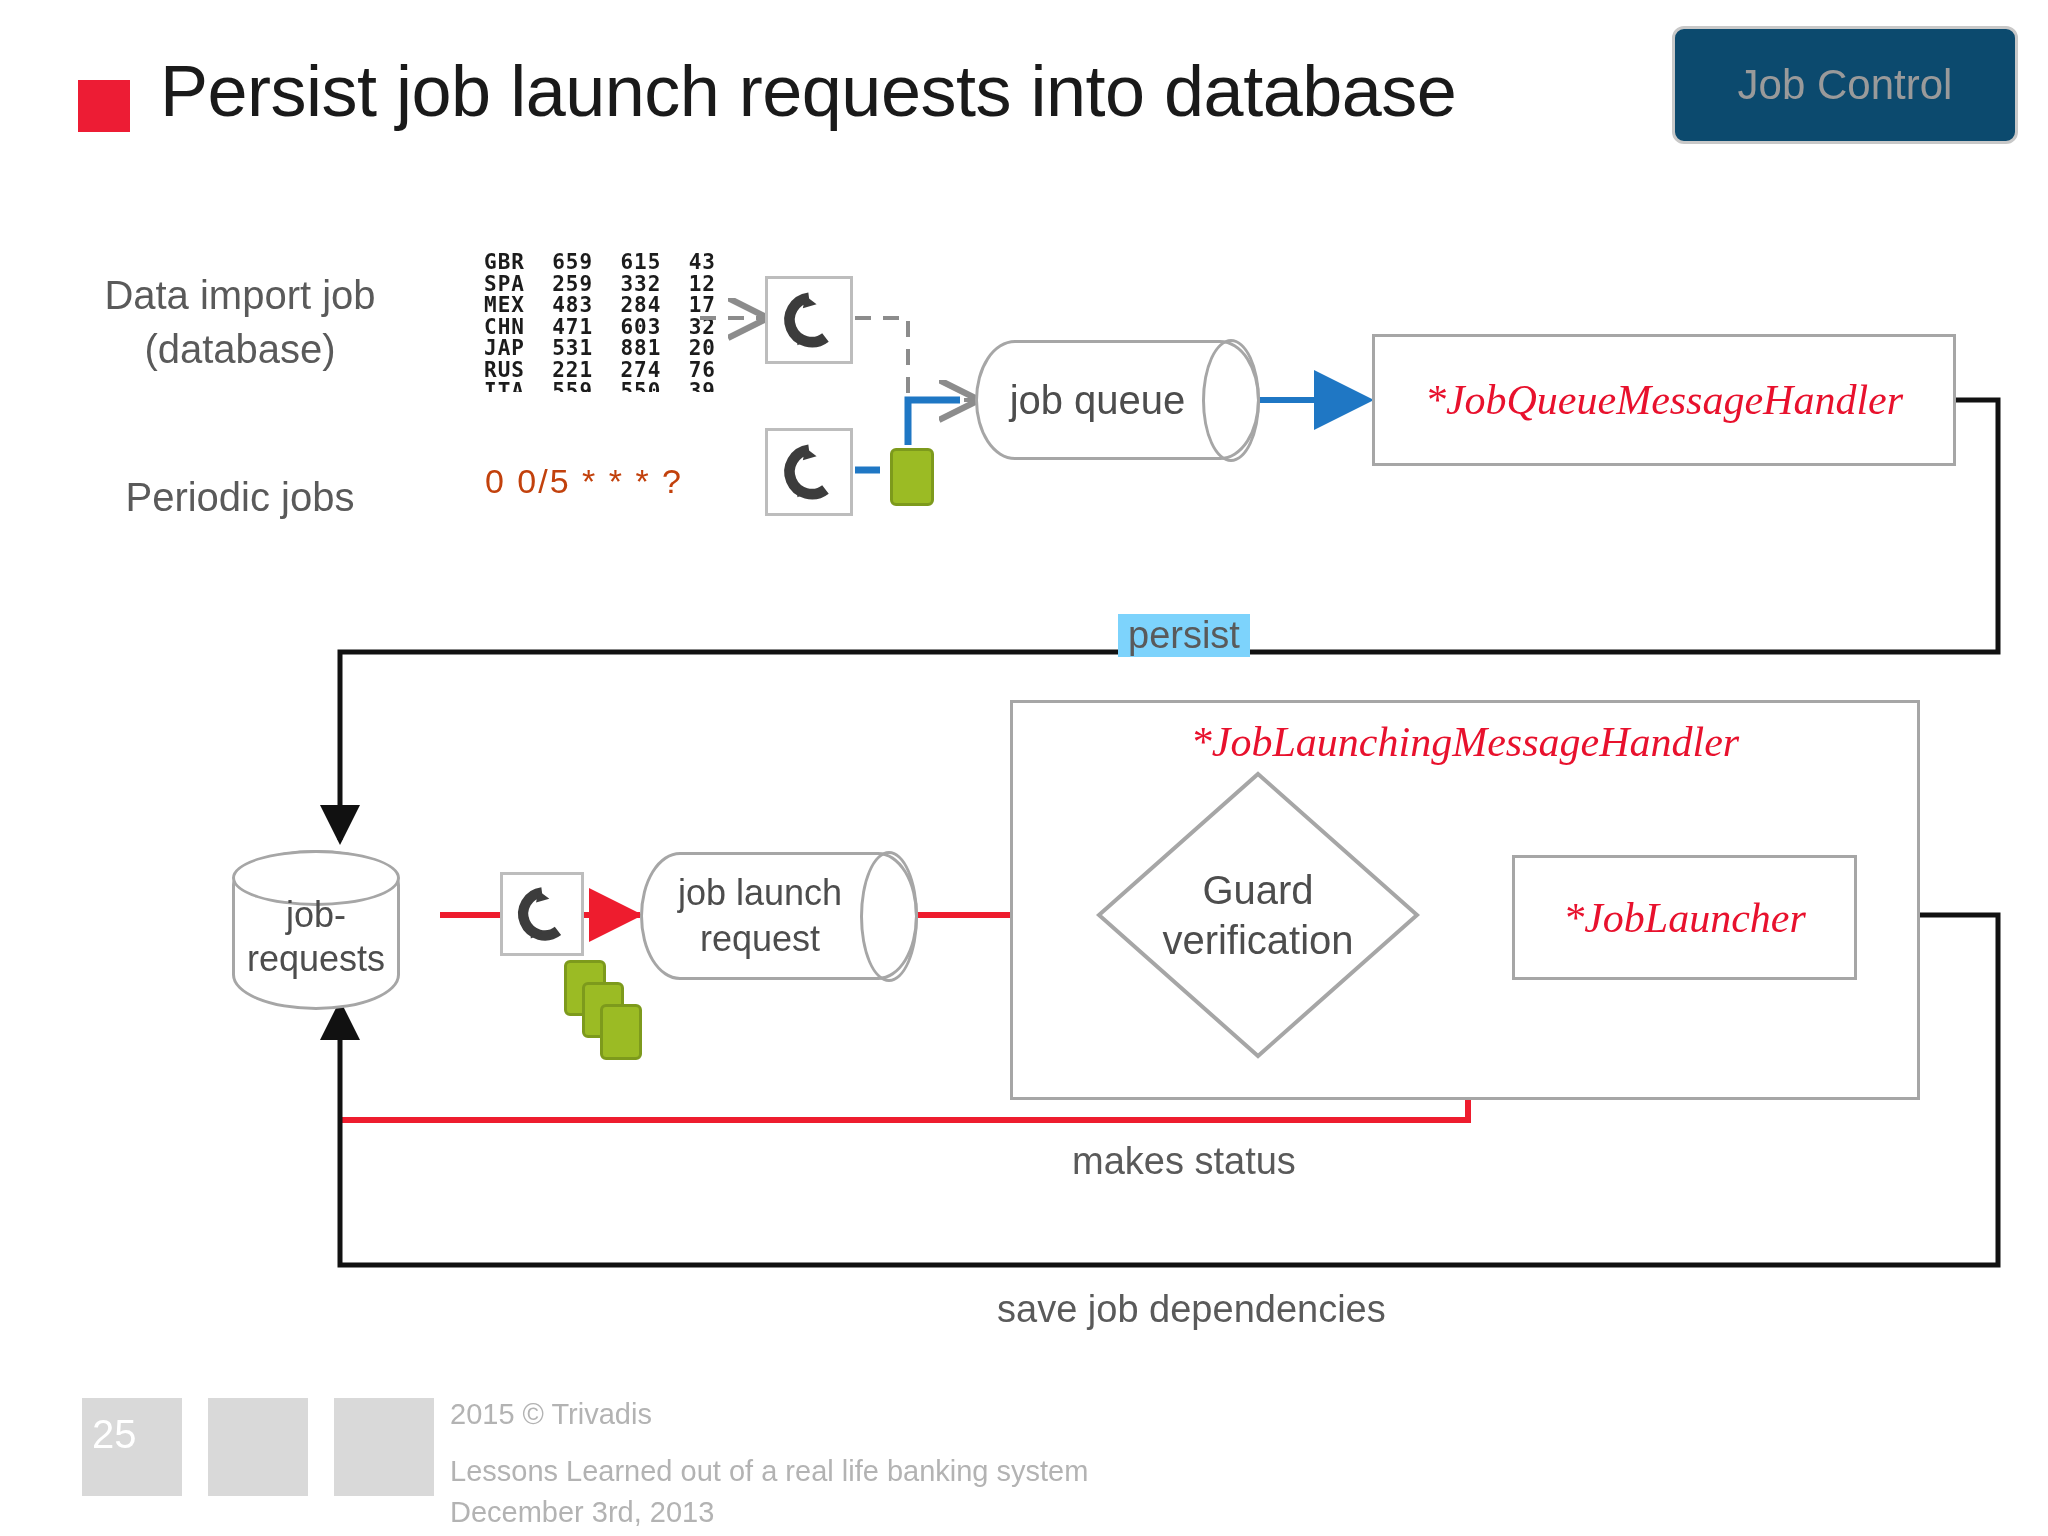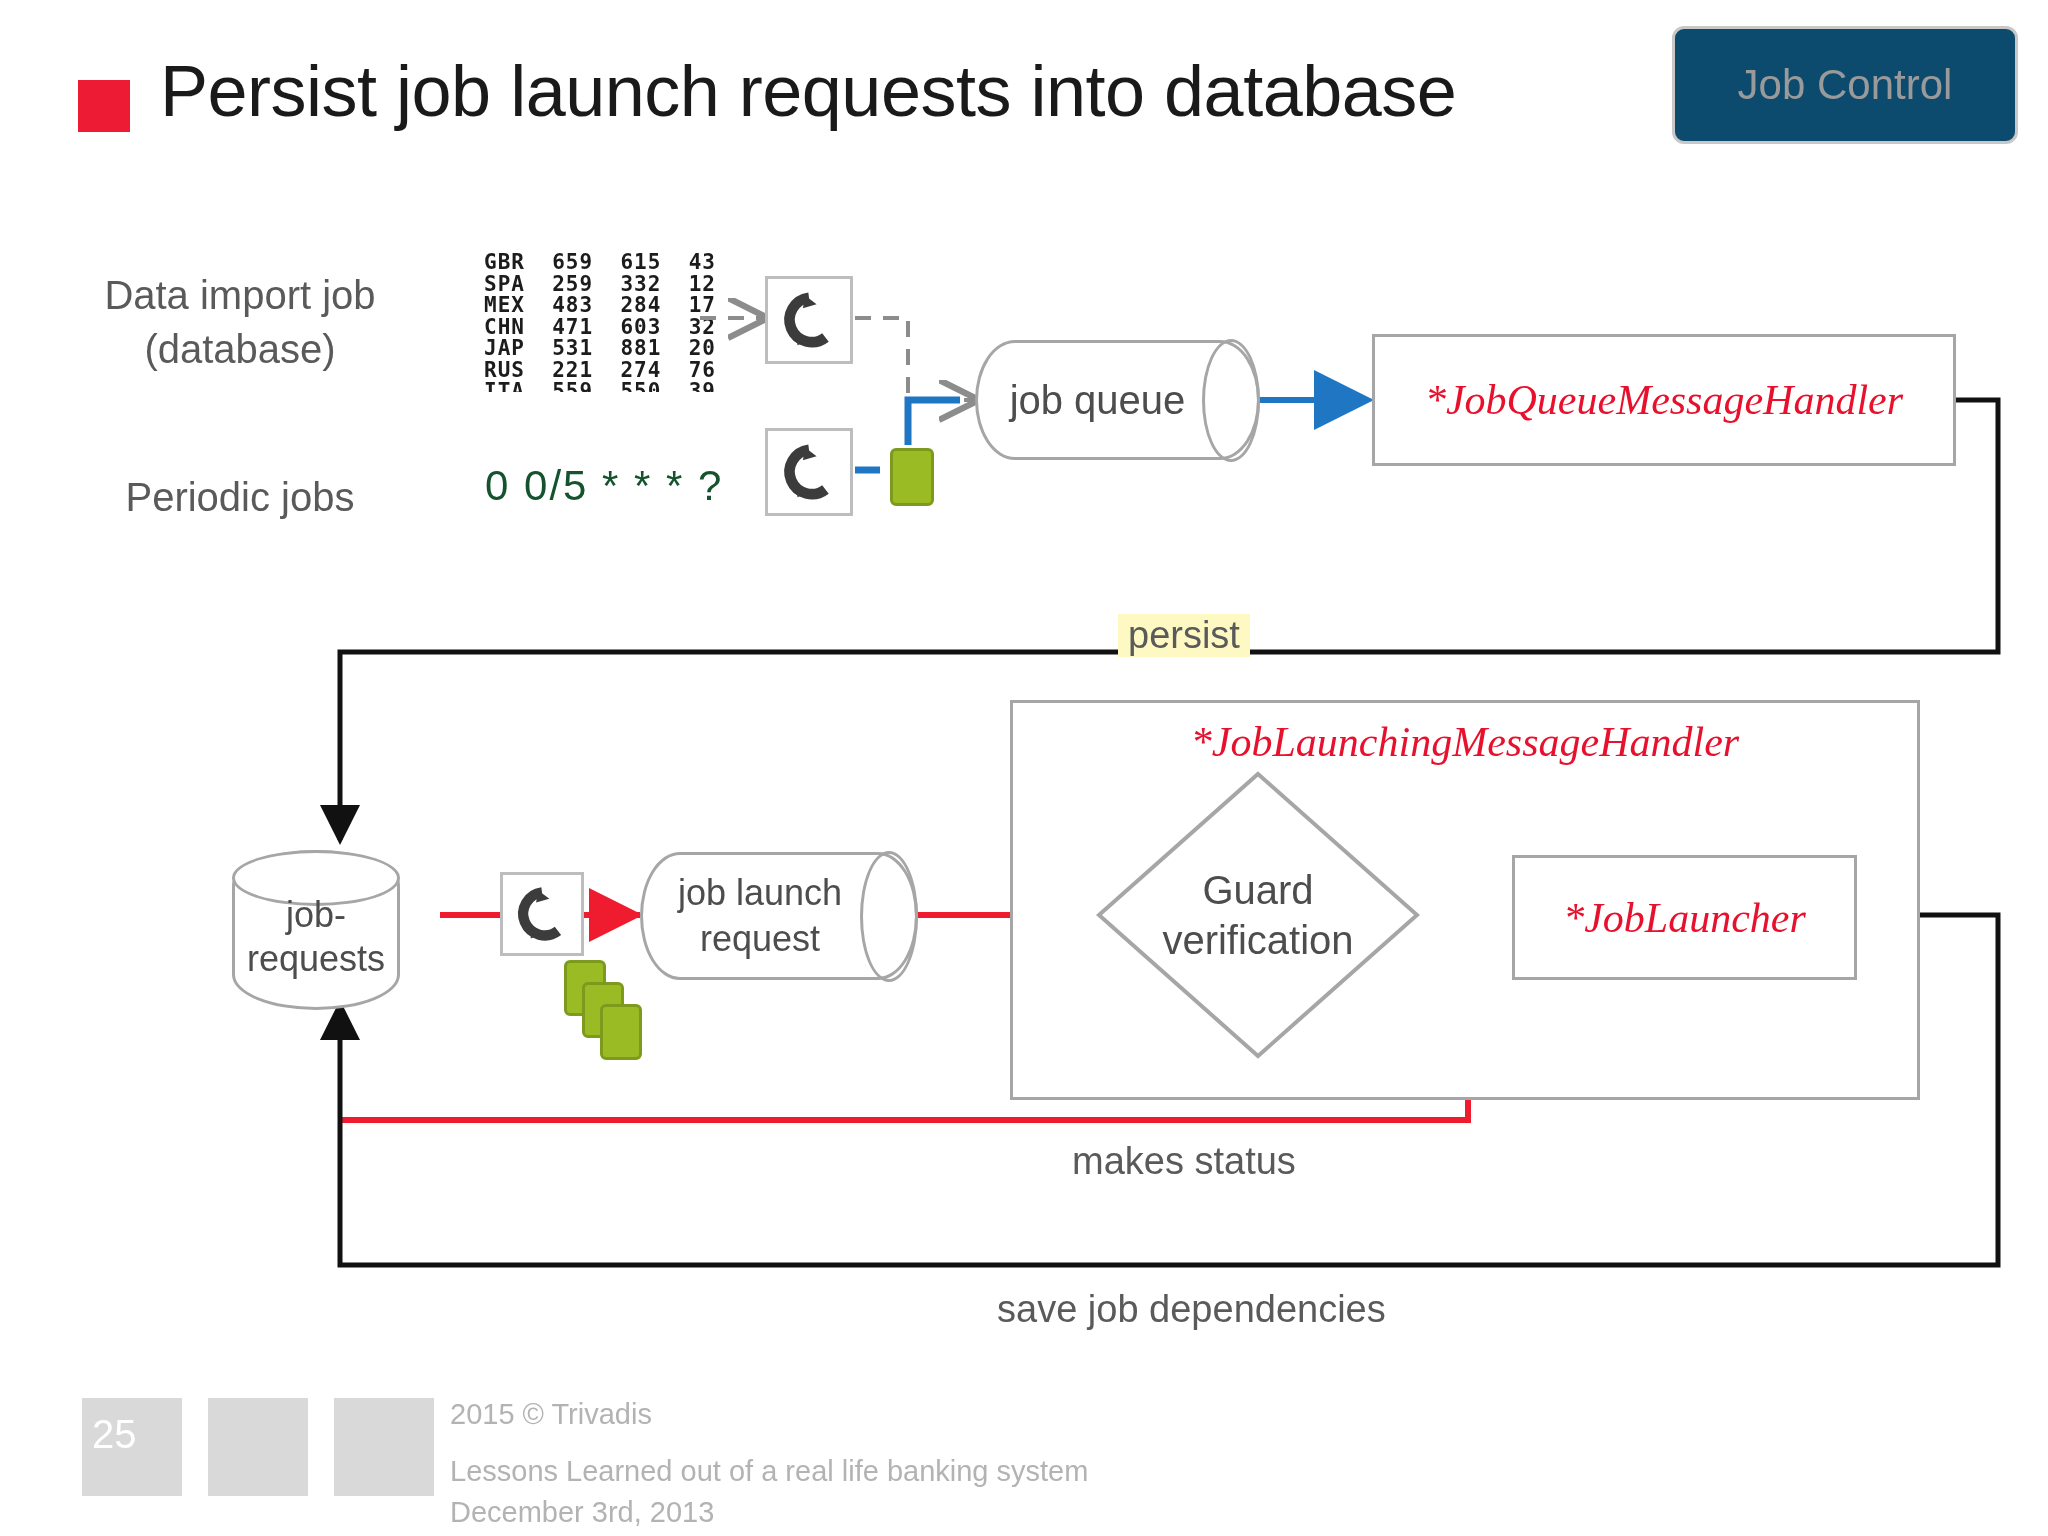--- a/index.html
+++ b/index.html
@@ -91,21 +91,21 @@
     <span>Job Control</span>
   </div>
 
   <div class="lbl c" style="left:60px;top:268px;width:360px;font-size:40px;line-height:54px;">
     <div>Data import job</div>
     <div>(database)</div>
   </div>
 
   <div class="lbl c" style="left:60px;top:470px;width:360px;font-size:40px;line-height:54px;">Periodic jobs</div>
 
-  <div class="lbl" style="left:485px;top:462px;font-size:42px;color:#14532d;letter-spacing:2px;">0 0/5 * * * ?</div>
+  <div class="lbl" style="left:485px;top:462px;font-size:34px;color:#c2410c;letter-spacing:2px;">0 0/5 * * * ?</div>
 
   <div class="mono-table" style="left:484px;top:252px;width:232px;height:140px;">GBR  659  615  435
 SPA  259  332  128
 MEX  483  284  174
 CHN  471  603  323
 JAP  531  881  209
 RUS  221  274  760
 ITA  559  550  398
 USA  624  204  214</div>
 
@@ -173,21 +173,21 @@
   <div class="cyl-h" style="left:975px;top:340px;width:285px;height:120px;">
     <div class="body"></div>
     <div class="cap"></div>
     <div class="txt" style="padding-right:40px;font-size:40px;">job queue</div>
   </div>
 
   <div class="gbox" style="left:1372px;top:334px;width:584px;height:132px;display:flex;align-items:center;justify-content:center;">
     <span class="red-ital" style="font-size:42px;">*JobQueueMessageHandler</span>
   </div>
 
-  <div class="lbl" style="left:1118px;top:614px;font-size:38px;background:#fef9c3;padding:0 10px;">persist</div>
+  <div class="lbl" style="left:1118px;top:614px;font-size:38px;background:#7dd3fc;padding:0 10px;">persist</div>
 
   <div class="gbox" style="left:1010px;top:700px;width:910px;height:400px;"></div>
   <div class="red-ital" style="position:absolute;left:1010px;top:718px;width:910px;text-align:center;font-size:42px;">*JobLaunchingMessageHandler</div>
 
   <div class="diamond-wrap" style="left:1095px;top:770px;width:326px;height:290px;">
     <svg width="326" height="290" viewBox="0 0 326 290">
       <polygon points="163,4 322,145 163,286 4,145" fill="#fff" stroke="#a6a6a6" stroke-width="4"></polygon>
     </svg>
     <div class="dtxt" style="font-size:40px;line-height:50px;">
       <div>Guard</div>

